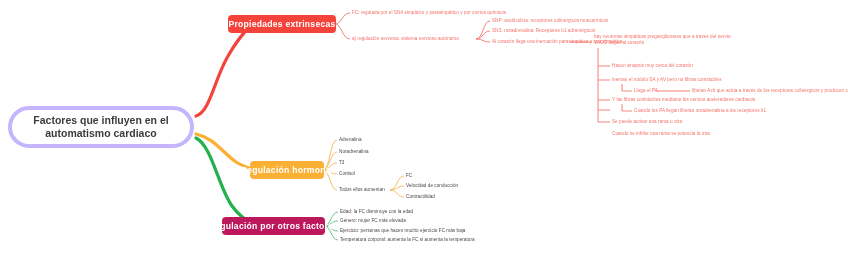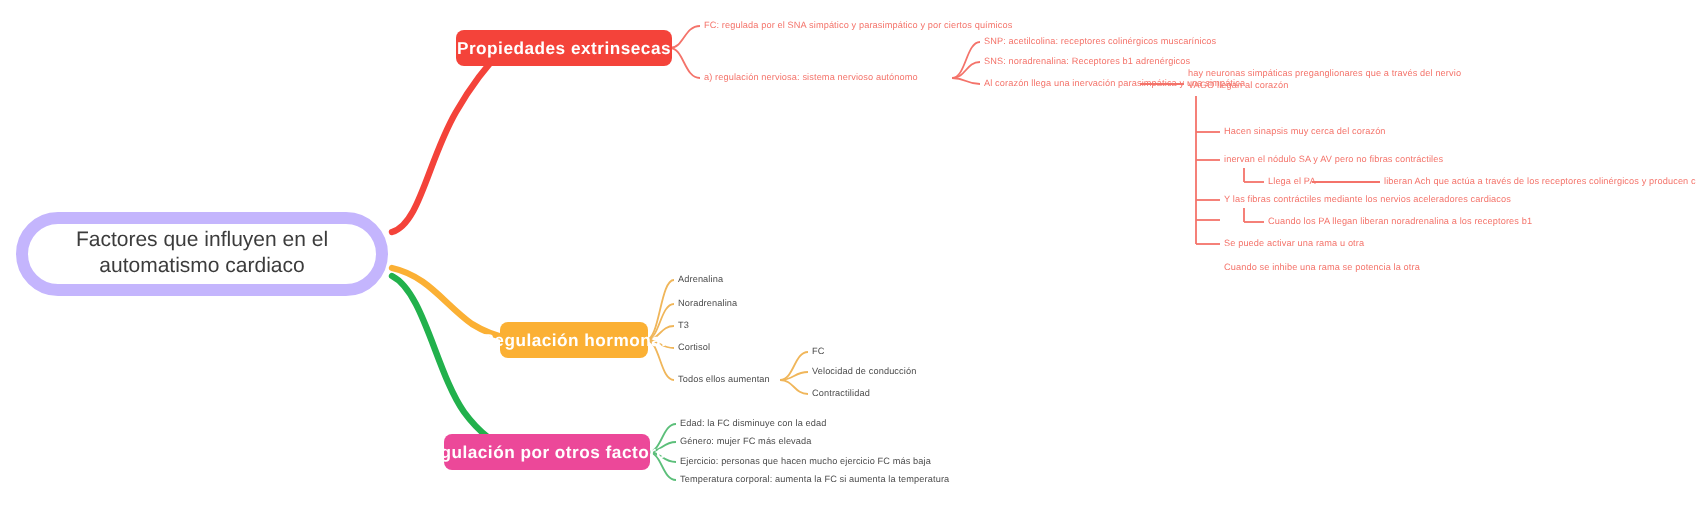--- a/index.html
+++ b/index.html
@@ -22,26 +22,26 @@
     width: 848px;
     height: 253px;
     pointer-events: none;
   }
   .node-root {
     position: absolute;
     left: 8px;
     top: 106px;
     width: 186px;
     height: 42px;
-    border: 6px solid #c4b5fd;
+    border: 4px solid #c4b5fd;
     border-radius: 21px;
     background: #ffffff;
     color: #3c3c3c;
     font-size: 10.5px;
-    font-weight: normal;
+    font-weight: bold;
     line-height: 13px;
     display: flex;
     align-items: center;
     justify-content: center;
     text-align: center;
     box-sizing: border-box;
     padding: 0 10px;
   }
   .branch-box {
     position: absolute;
@@ -53,21 +53,21 @@
     display: flex;
     align-items: center;
     justify-content: center;
     text-align: center;
     box-sizing: border-box;
     padding: 1px 8px;
     white-space: nowrap;
   }
   .branch-red    { background: #f4433a; }
   .branch-orange { background: #fbb034; }
-  .branch-green  { background: #ec4899; text-align: right; }
+  .branch-green  { background: #be185d; text-align: right; }
 
   .leaf {
     position: absolute;
     font-size: 4.6px;
     line-height: 6.2px;
     white-space: nowrap;
     letter-spacing: .06px;
   }
   .leaf.wrap {
     white-space: normal;

